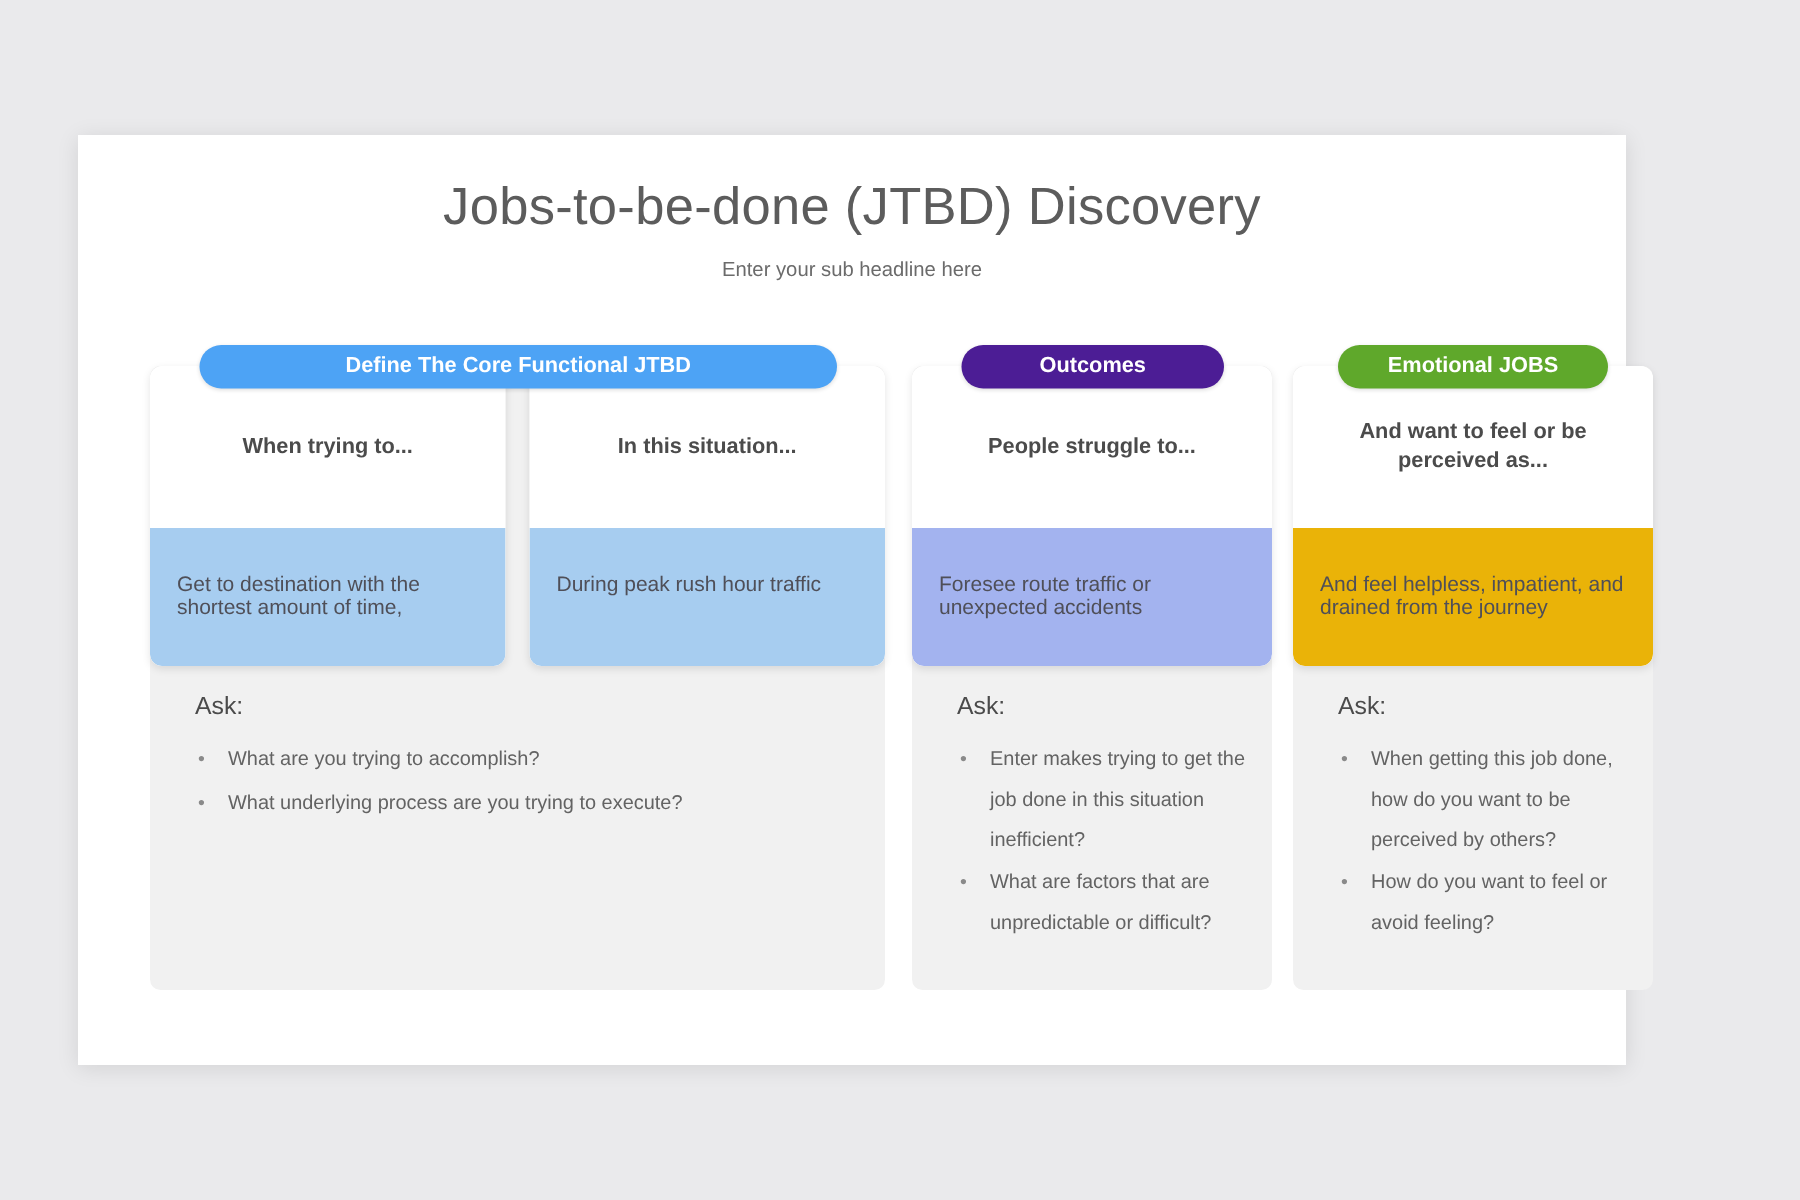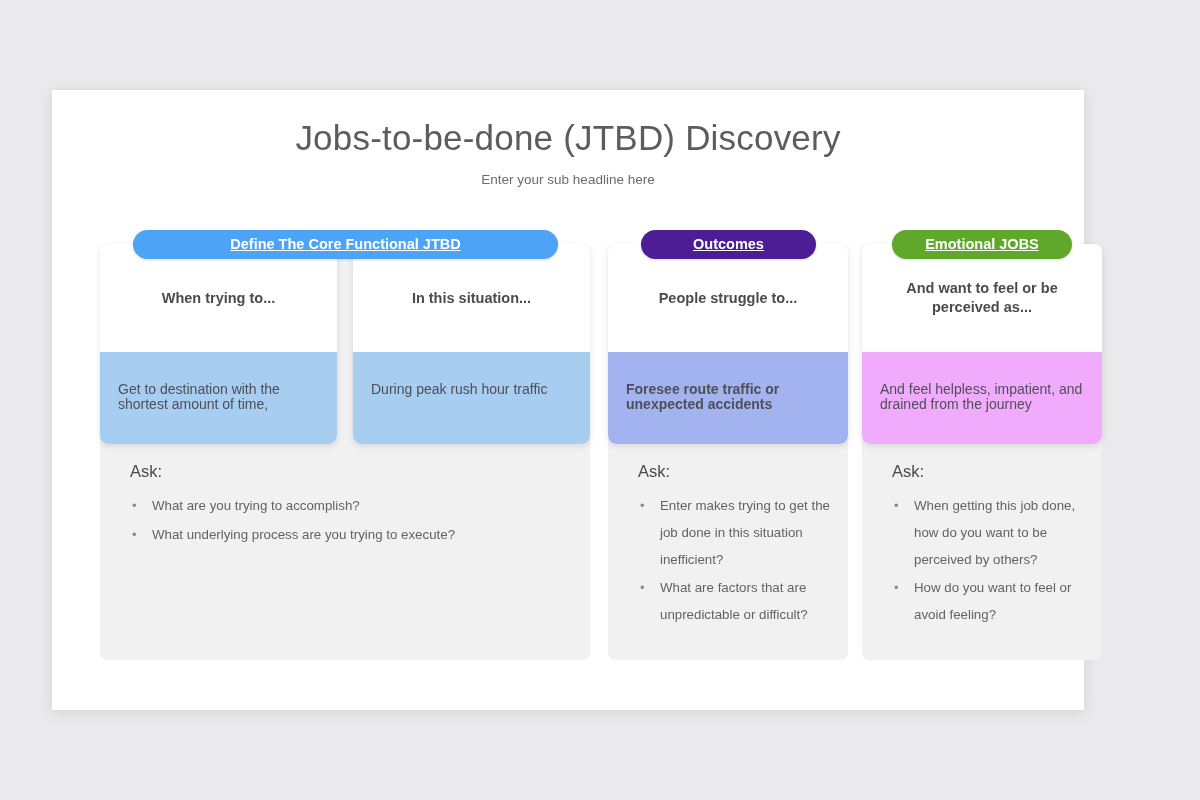--- a/index.html
+++ b/index.html
@@ -73,21 +73,20 @@
     border-radius: 15px;
     text-align: center;
     color: #ffffff;
     font-size: 14.5px;
     font-weight: bold;
     z-index: 5;
     box-shadow: 0 1px 3px rgba(0,0,0,0.14);
     white-space: nowrap;
     padding: 0 16px;
     box-sizing: border-box;
-    text-decoration: underline;
   }
   .g1 .pill { left: 33px;  width: 425px; background: #4da3f5; }
   .g2 .pill { left: 33px;  width: 175px; background: #4c1d95; }
   .g3 .pill { left: 30px;  width: 180px; background: #5fa82b; }
 
   
   .askpanel {
     position: absolute;
     top: 14px;
     left: 0;
@@ -184,22 +183,22 @@
     box-sizing: border-box;
     padding: 30px 18px 0 18px;
   }
   .card-body span {
     font-size: 14px;
     color: #4f4f58;
     line-height: 15px;
     display: block;
   }
   .body-blue  { background: #a7cdf0; }
-  .body-indigo{ background: #a3b3ef; font-weight: bold; }
-  .body-green { background: #f0abfc; }
+  .body-indigo{ background: #a3b3ef; }
+  .body-green { background: #eab308; }
 </style>
 </head>
 <body>
 
 <div class="slide">
 
   <div class="title">Jobs-to-be-done (JTBD) Discovery</div>
   <div class="subtitle">Enter your sub headline here</div>
 
   <div class="board">

